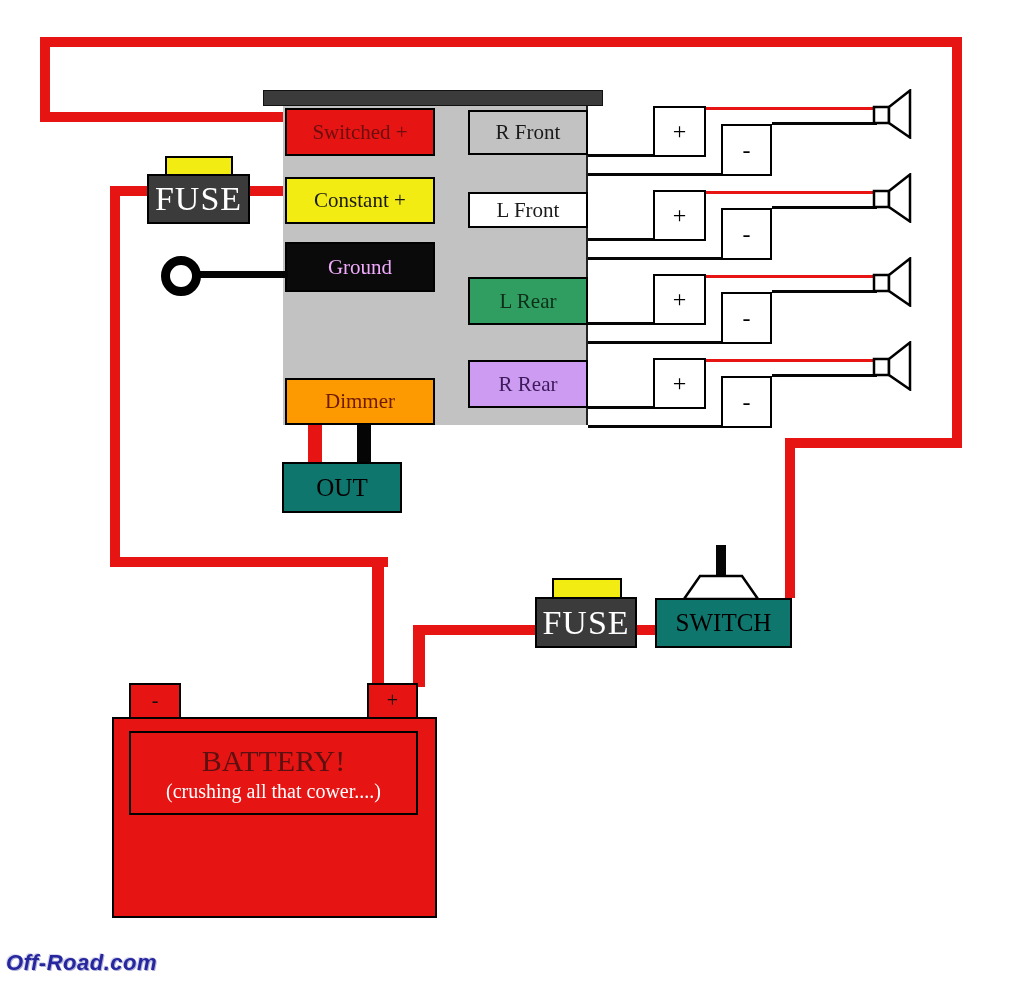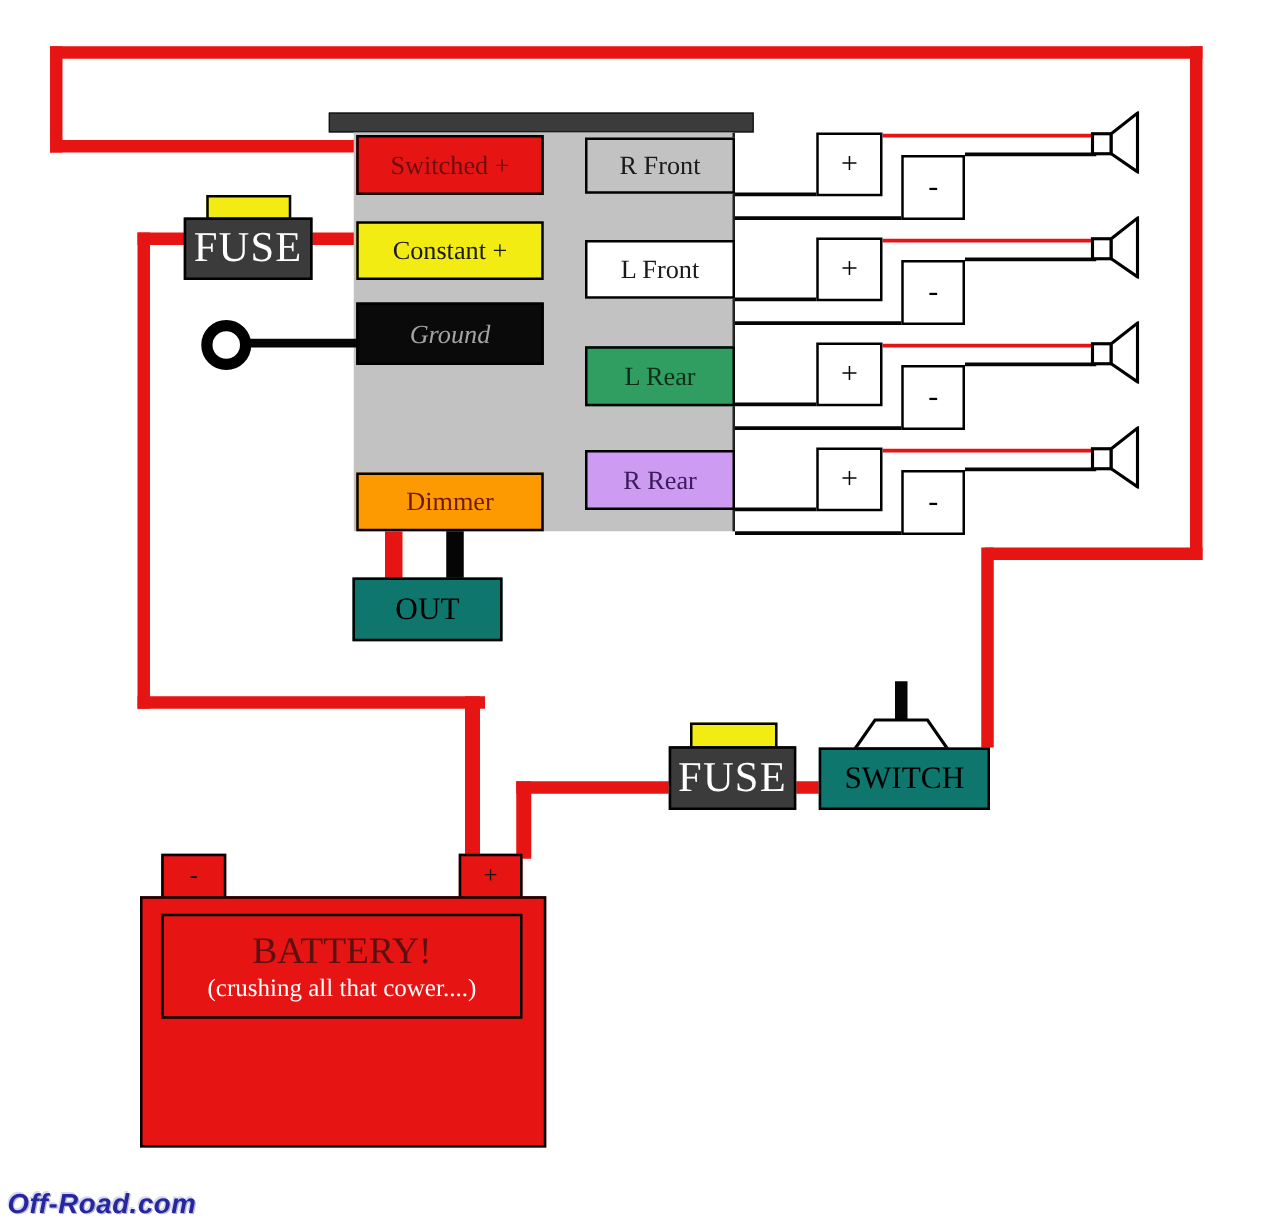--- a/index.html
+++ b/index.html
@@ -52,30 +52,30 @@
   <div class="abs topbar" style="left:263px; top:90px;  width:340px; height:16px; border:1px solid #111;"></div>
   <div class="abs headunit" style="left:283px; top:106px; width:305px; height:319px;"></div>
 
   <div class="box" style="left: 285px; top: 108px; width: 150px; height: 48px; background: rgb(231, 20, 20);">
     <span class="lbl" style="color: rgb(110, 13, 13);">Switched +</span>
   </div>
   <div class="box" style="left: 285px; top: 177px; width: 150px; height: 47px; background: rgb(242, 236, 18);">
     <span class="lbl" style="color: rgb(26, 26, 26);">Constant +</span>
   </div>
   <div class="box" style="left: 285px; top: 242px; width: 150px; height: 50px; background: rgb(10, 10, 10);">
-    <span class="lbl" style="color: #a3a3a3; font-style: italic;">Ground</span>
+    <span class="lbl" style="color: #f0abfc;">Ground</span>
   </div>
   <div class="box" style="left: 285px; top: 378px; width: 150px; height: 47px; background: rgb(254, 154, 1);">
     <span class="lbl" style="color: rgb(110, 26, 0);">Dimmer</span>
   </div>
 
   <div class="box" style="left: 468px; top: 110px; width: 120px; height: 45px; background: rgb(194, 194, 194);">
     <span class="lbl" style="color: rgb(26, 26, 26);">R Front</span>
   </div>
-  <div class="box" style="left: 468px; top: 192px; width: 120px; height: 47px; background: rgb(255, 255, 255);">
+  <div class="box" style="left: 468px; top: 192px; width: 120px; height: 36px; background: rgb(255, 255, 255);">
     <span class="lbl" style="color: rgb(26, 26, 26);">L Front</span>
   </div>
   <div class="box" style="left: 468px; top: 277px; width: 120px; height: 48px; background: rgb(47, 158, 96);">
     <span class="lbl" style="color: rgb(15, 46, 26);">L Rear</span>
   </div>
   <div class="box" style="left: 468px; top: 360px; width: 120px; height: 48px; background: rgb(205, 155, 242);">
     <span class="lbl" style="color: rgb(61, 26, 91);">R Rear</span>
   </div>
 
   <div class="bw" style="left:588px; top:154px; width:65px;  height:3px;"></div>

